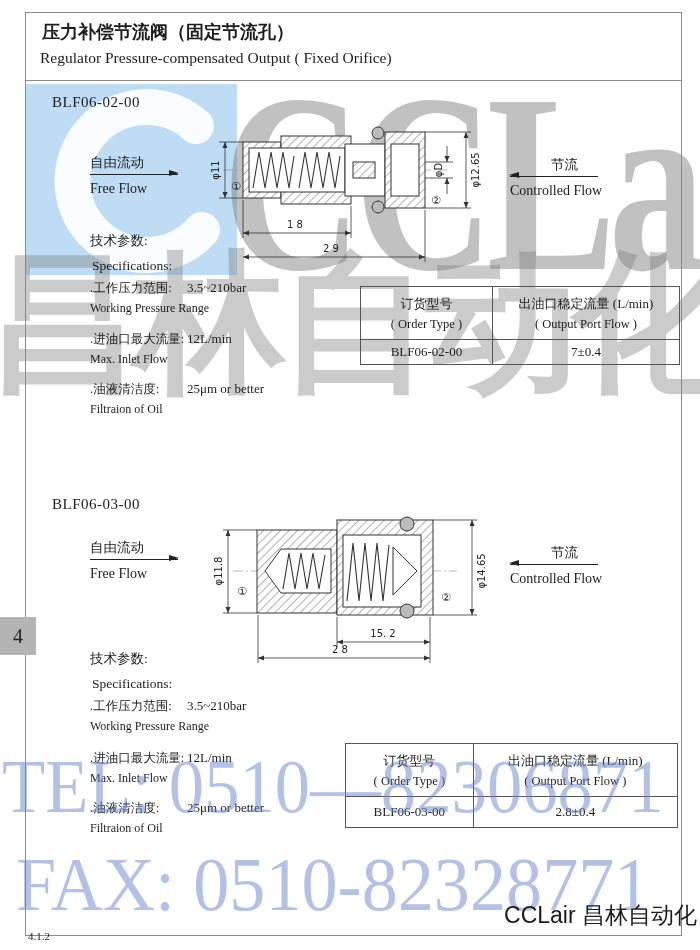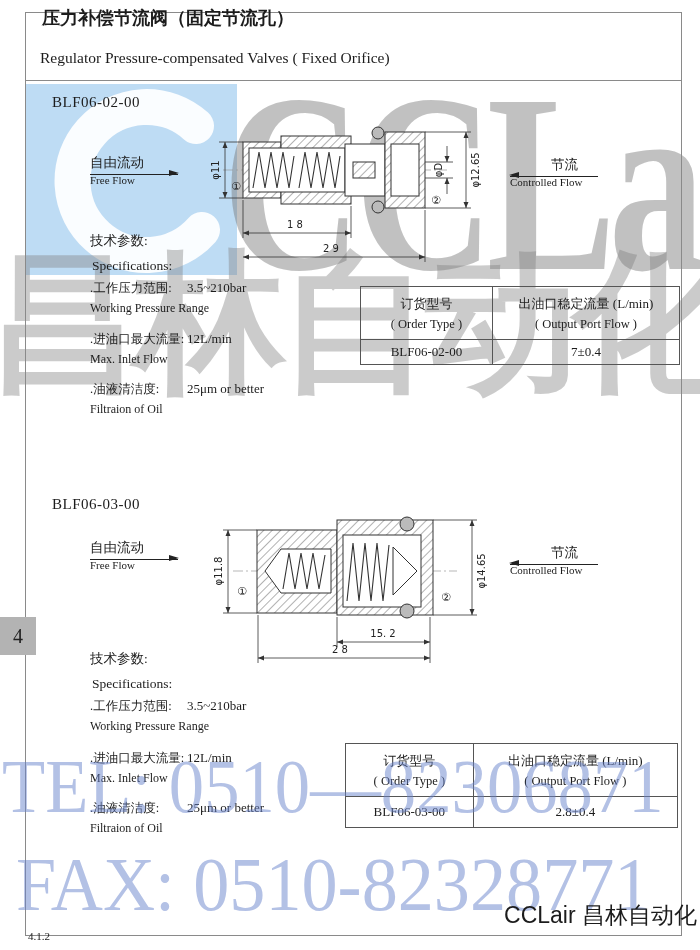--- a/index.html
+++ b/index.html
@@ -6,21 +6,21 @@
   body{
     width:700px;height:950px;position:relative;overflow:hidden;
     background:#ffffff;
     font-family:"Liberation Serif","DejaVu Serif",serif;
     color:#1c1c1c;
   }
   .abs{position:absolute;}
   
   .frame{left:25px;top:12px;width:655px;height:922px;border:1px solid #8a8a8a;z-index:1;}
   .title-divider{left:25px;top:80px;width:657px;height:1px;background:#8a8a8a;z-index:2;}
-  .title-cn{left:42px;top:6px;font-size:18px;font-weight:bold;z-index:2;}
+  .title-cn{left:42px;top:20px;font-size:18px;font-weight:bold;z-index:2;}
   .title-en{left:40px;top:49px;font-size:15.5px;z-index:2;}
   .model-heading{font-size:15px;z-index:2;letter-spacing:0.5px;}
   
   .wm{pointer-events:none;white-space:nowrap;}
   .wm-logo{left:26px;top:84px;width:211px;height:191px;background:#bedcf4;z-index:0;}
   .wm-brand-latin{
     left:222px;top:56px;font-size:255px;line-height:1;font-weight:bold;
     font-family:"Liberation Serif","DejaVu Serif",serif;
     color:#787878;opacity:.45;letter-spacing:-10px;
     transform:scaleX(.76);transform-origin:left top;z-index:0;
@@ -35,21 +35,21 @@
     transform:scaleX(.93);transform-origin:left top;
   }
   .wm-fax{
     left:16px;top:846px;font-size:76px;line-height:1;
     color:#6a84cc;opacity:.5;z-index:3;
     transform:scaleX(.95);transform-origin:left top;
   }
   
   .flow-block{z-index:2;font-size:13px;line-height:1;}
   .flow-cn{font-size:13.5px;margin-bottom:4px;}
-  .flow-en{font-size:11px;}
+  .flow-en{font-size:14px;margin-top:7px;}
   .arrow-line{height:1px;background:#222;position:relative;width:88px;}
   .arrow-line.right::after{
     content:'';position:absolute;right:-1px;top:-3.5px;
     border-left:10px solid #222;border-top:3.5px solid transparent;border-bottom:3.5px solid transparent;
   }
   .arrow-line.left::before{
     content:'';position:absolute;left:-1px;top:-3.5px;
     border-right:10px solid #222;border-top:3.5px solid transparent;border-bottom:3.5px solid transparent;
   }
   .ctrl .flow-cn{margin-left:41px;}
@@ -95,21 +95,21 @@
     <path d="M170 42 A74 74 0 1 0 176 146" stroke="#ffffff" stroke-width="36" fill="none" stroke-linecap="round" opacity="0.92"></path>
   </svg>
 </div>
 <div class="abs wm wm-brand-latin">CCLair</div>
 <div class="abs wm wm-brand-cn">昌林自动化</div>
 <div class="abs wm wm-tel">TEL: 0510—82306871</div>
 <div class="abs wm wm-fax">FAX: 0510-82328771</div>
 
 <div class="abs frame"></div>
 <div class="abs title-cn">压力补偿节流阀（固定节流孔）</div>
-<div class="abs title-en">Regulator Pressure-compensated Valves ( Fixed Orifice)</div>
+<div class="abs title-en">Regulator Pressure-compensated Output ( Fixed Orifice)</div>
 <div class="abs title-divider"></div>
 
 <div class="abs model-heading" style="left:52px;top:94px;">BLF06-02-00</div>
 
 <div class="abs flow-block" style="left:90px;top:156px;">
   <div class="flow-cn">自由流动</div>
   <div class="arrow-line right"></div>
   <div class="flow-en">Free Flow</div>
 </div>
 

